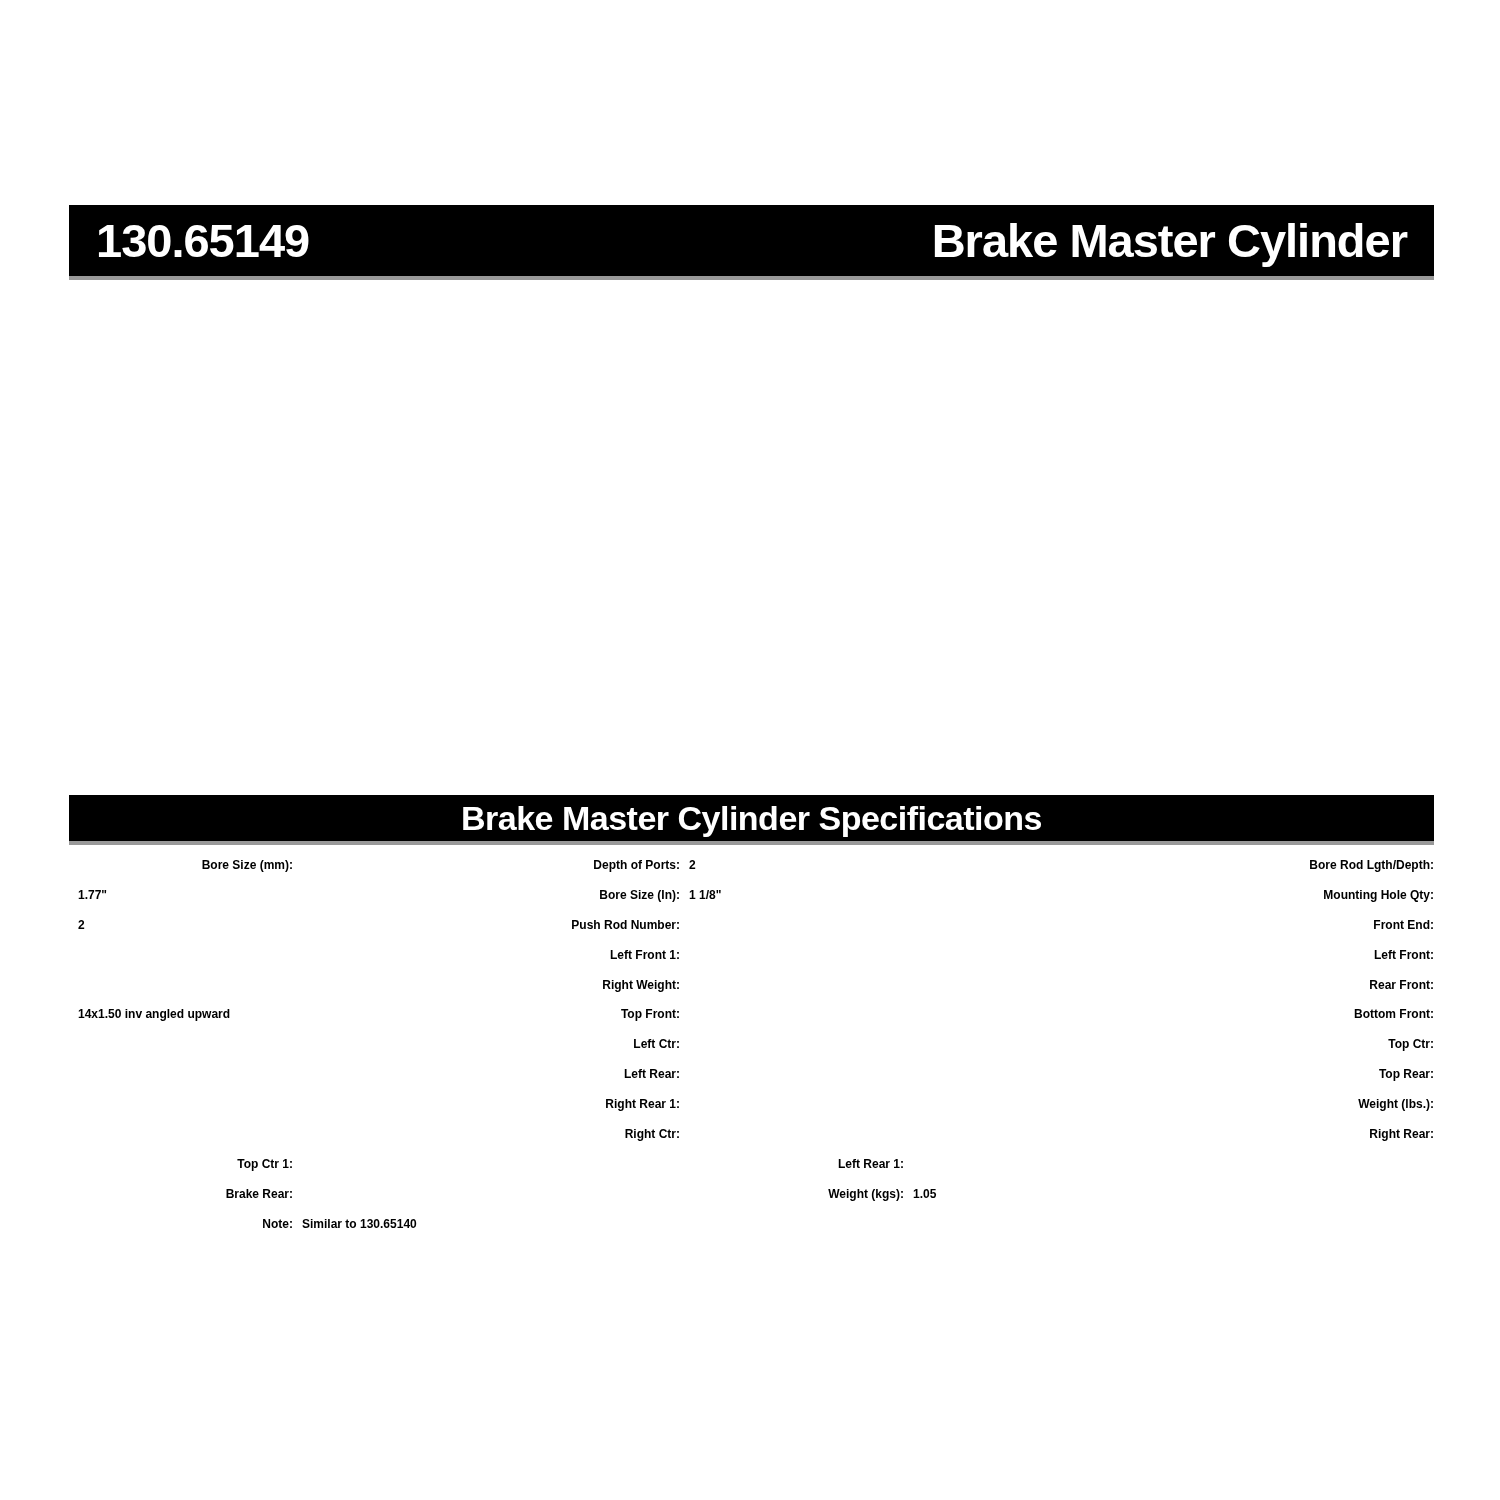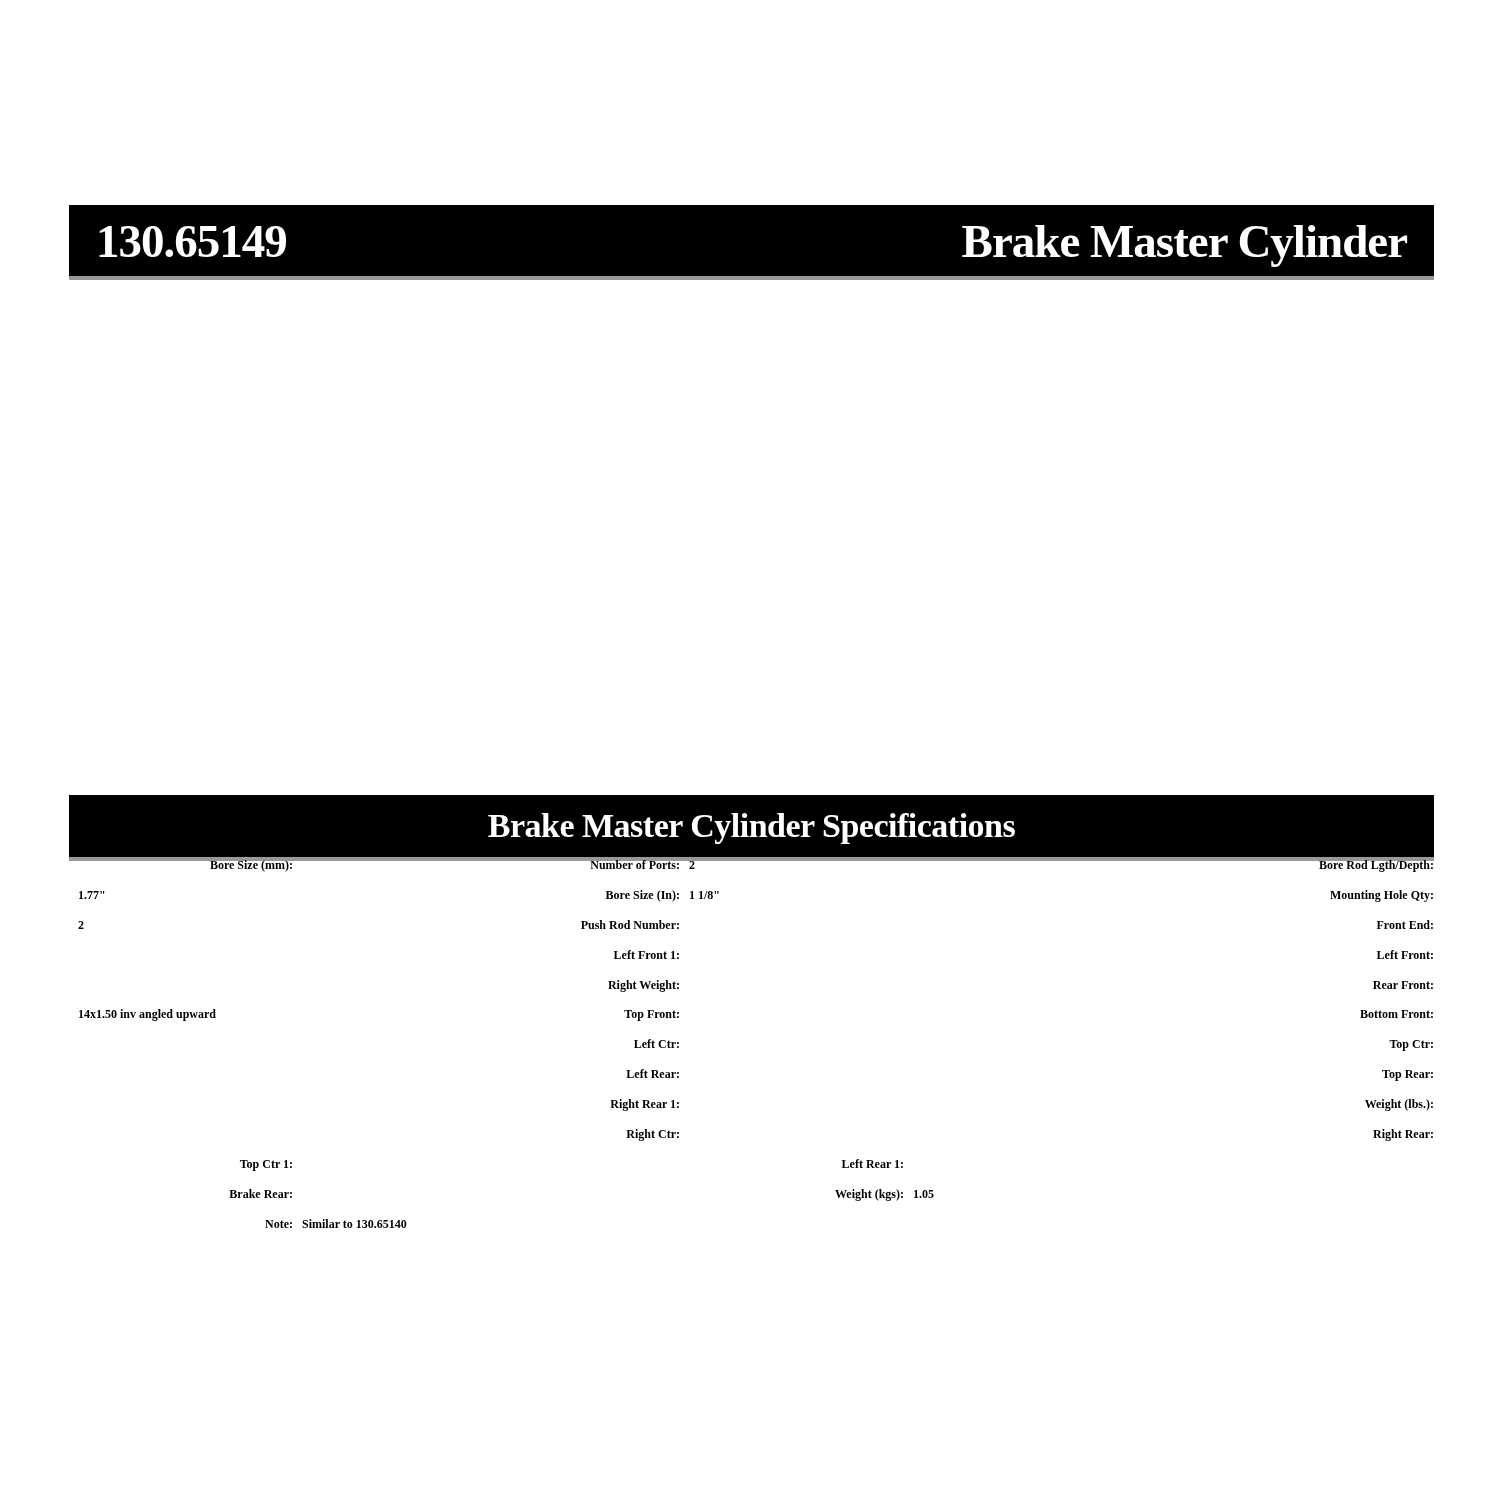--- a/index.html
+++ b/index.html
@@ -11,21 +11,21 @@
   }
   *{margin:0;padding:0;box-sizing:border-box;}
   html,body{width:1500px;height:1500px;}
   body{
     background:var(--page-bg);
     font-family:"Liberation Sans", sans-serif;
     font-weight:bold;
     color:var(--body-text);
     position:relative;
   }
-  .page{position:absolute;left:0;top:0;width:1500px;height:1500px;font-family:Liberation Serif, serif;}
+  .page{position:absolute;left:0;top:0;width:1500px;height:1500px;}
 
   .header-bar{
     position:absolute;
     left:69px;top:205px;width:1365px;height:75px;
     background:var(--bar-bg);
     color:var(--bar-text);
     border-bottom:4px solid var(--bar-shadow);
     display:flex;justify-content:space-between;align-items:center;
     padding:0 27px;
     font-size:47px;
@@ -34,21 +34,21 @@
   }
 
   .image-area{
     position:absolute;
     left:69px;top:292px;width:1365px;height:490px;
     background:var(--page-bg);
   }
 
   .spec-title-bar{
     position:absolute;
-    left:69px;top:795px;width:1365px;height:66px;
+    left:69px;top:795px;width:1365px;height:50px;
     background:var(--bar-bg);
     color:var(--bar-text);
     border-bottom:4px solid var(--bar-shadow);
     display:flex;justify-content:center;align-items:center;
     font-size:34px;
     letter-spacing:-0.5px;
     white-space:nowrap;
   }
 
   .spec-table{
@@ -75,21 +75,21 @@
   </div>
 
   <div class="image-area"></div>
 
   <div class="spec-title-bar">
     <span>Brake Master Cylinder Specifications</span>
   </div>
 
   <div class="spec-table" id="spec-table">
       <div class="spec-cell spec-label">Bore Size (mm):</div>
-      <div class="spec-cell spec-label">Number of Ports:</div>
+      <div class="spec-cell spec-label">Depth of Ports:</div>
       <div class="spec-cell spec-value">2</div>
       <div class="spec-cell spec-label">Bore Rod Lgth/Depth:</div>
       <div class="spec-cell spec-value">1.77"</div>
       <div class="spec-cell spec-label">Bore Size (In):</div>
       <div class="spec-cell spec-value">1 1/8"</div>
       <div class="spec-cell spec-label">Mounting Hole Qty:</div>
       <div class="spec-cell spec-value">2</div>
       <div class="spec-cell spec-label">Push Rod Number:</div>
       <div class="spec-cell spec-value"></div>
       <div class="spec-cell spec-label">Front End:</div>

